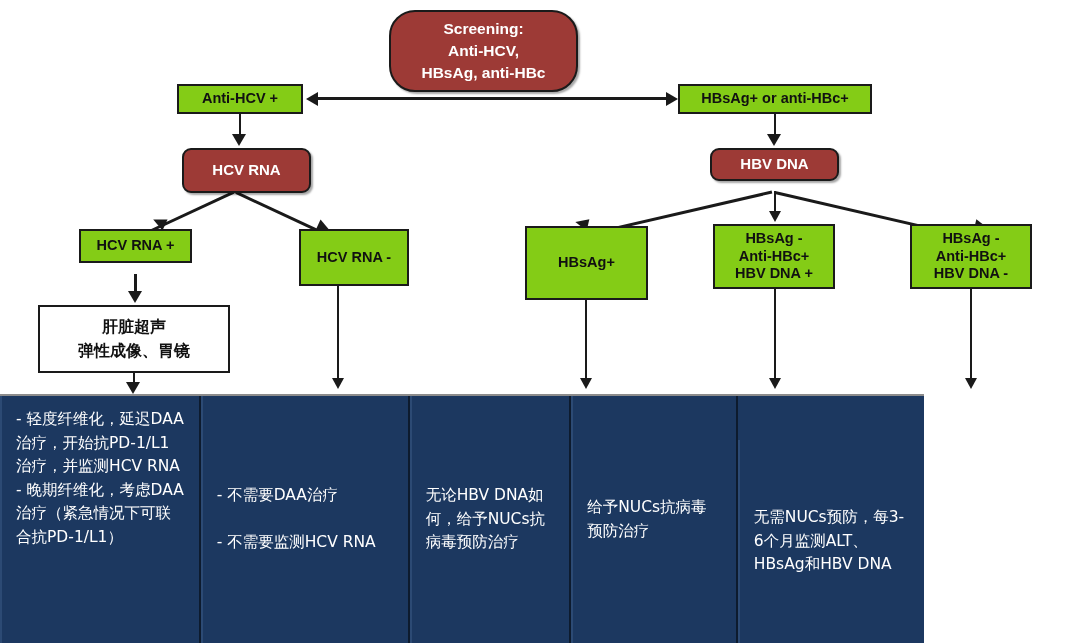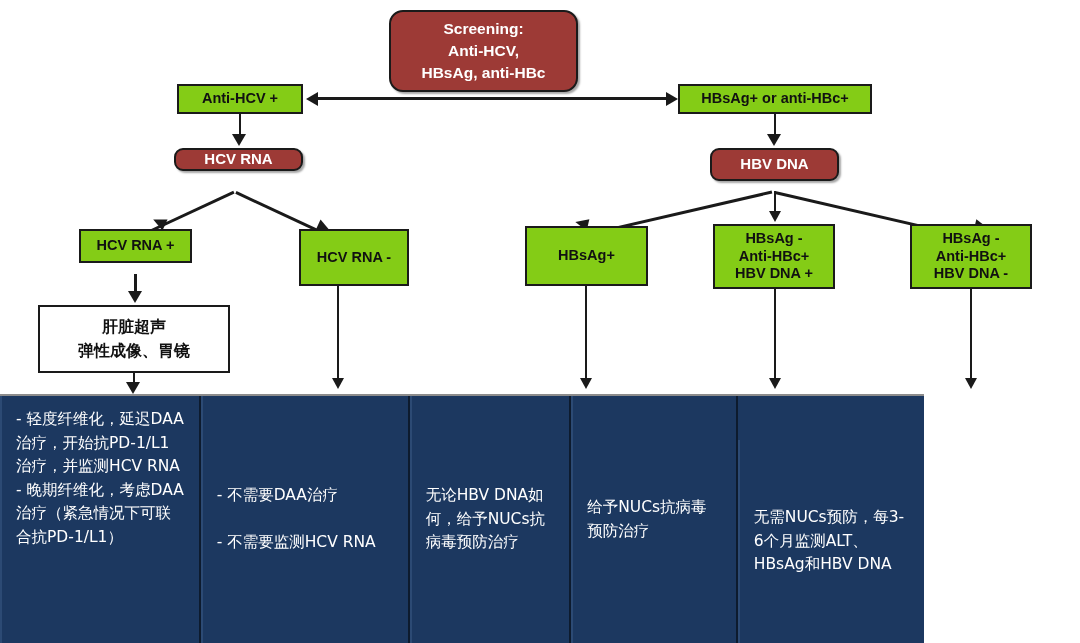--- a/index.html
+++ b/index.html
@@ -39,21 +39,21 @@
   .node-red {
     background: #9d3a36;
     border: 2.5px solid #1a1a1a;
     border-radius: 9px;
     color: #ffffff;
     font-weight: bold;
     font-size: 15px;
     box-shadow: 2px 2px 2px rgba(0,0,0,0.35);
   }
   .node-red.screening {
-    border-radius: 14px;
+    border-radius: 26px;
     font-size: 15.5px;
     line-height: 1.42;
   }
   .node-cn {
     background: #ffffff;
     border: 2.5px solid #1a1a1a;
     color: #111111;
     font-weight: bold;
     font-size: 16px;
     font-family: "DejaVu Serif", "Liberation Serif", serif;
@@ -176,21 +176,21 @@
     <span class="txt">HBsAg, anti-HBc</span>
   </div>
 
   <div class="node node-white" style="left:177px; top:84px; width:126px; height:30px;">
     <span>Anti-HCV +</span>
   </div>
 
   <div class="vline" style="left:238.5px; top:114px; height:22px;"></div>
   <div class="arrowhead-down fat" style="left:232px; top:134px;"></div>
 
-  <div class="node node-red" style="left:174px; top:148px; width:129px; height:23px;">
+  <div class="node node-red" style="left:182px; top:148px; width:129px; height:45px;">
     <span>HCV RNA</span>
   </div>
 
   <div class="diag" style="left:234px; top:191px; width:94px; transform:rotate(155deg);"></div>
   <div class="diag-head dl-head" style="left:152px; top:219px; transform:rotate(25deg);"></div>
   <div class="diag" style="left:236px; top:191px; width:94px; transform:rotate(25deg);"></div>
   <div class="diag-head dr-head" style="left:318px; top:219px; transform:rotate(25deg);"></div>
 
   <div class="node node-white" style="left:79px; top:229px; width:113px; height:34px;">
     <span>HCV RNA +</span>
@@ -227,21 +227,21 @@
 
   <div class="diag" style="left:772px; top:191px; width:215px; transform:rotate(167deg);"></div>
   <div class="diag-head dl-head" style="left:575px; top:219px; transform:rotate(13deg);"></div>
 
   <div class="vline" style="left:773.5px; top:191px; height:22px;"></div>
   <div class="arrowhead-down" style="left:768.5px; top:211px;"></div>
 
   <div class="diag" style="left:775px; top:191px; width:215px; transform:rotate(13deg);"></div>
   <div class="diag-head dr-head" style="left:975px; top:219px; transform:rotate(13deg);"></div>
 
-  <div class="node node-white" style="left:525px; top:226px; width:123px; height:60px;">
+  <div class="node node-white" style="left:525px; top:226px; width:123px; height:74px;">
     <span>HBsAg+</span>
   </div>
 
   <div class="node node-white" style="left:713px; top:224px; width:122px; height:65px; flex-direction:column;">
     <span class="txt">HBsAg -</span>
     <span class="txt">Anti-HBc+</span>
     <span class="txt">HBV DNA +</span>
   </div>
 
   <div class="node node-white" style="left:910px; top:224px; width:122px; height:65px; flex-direction:column;">

